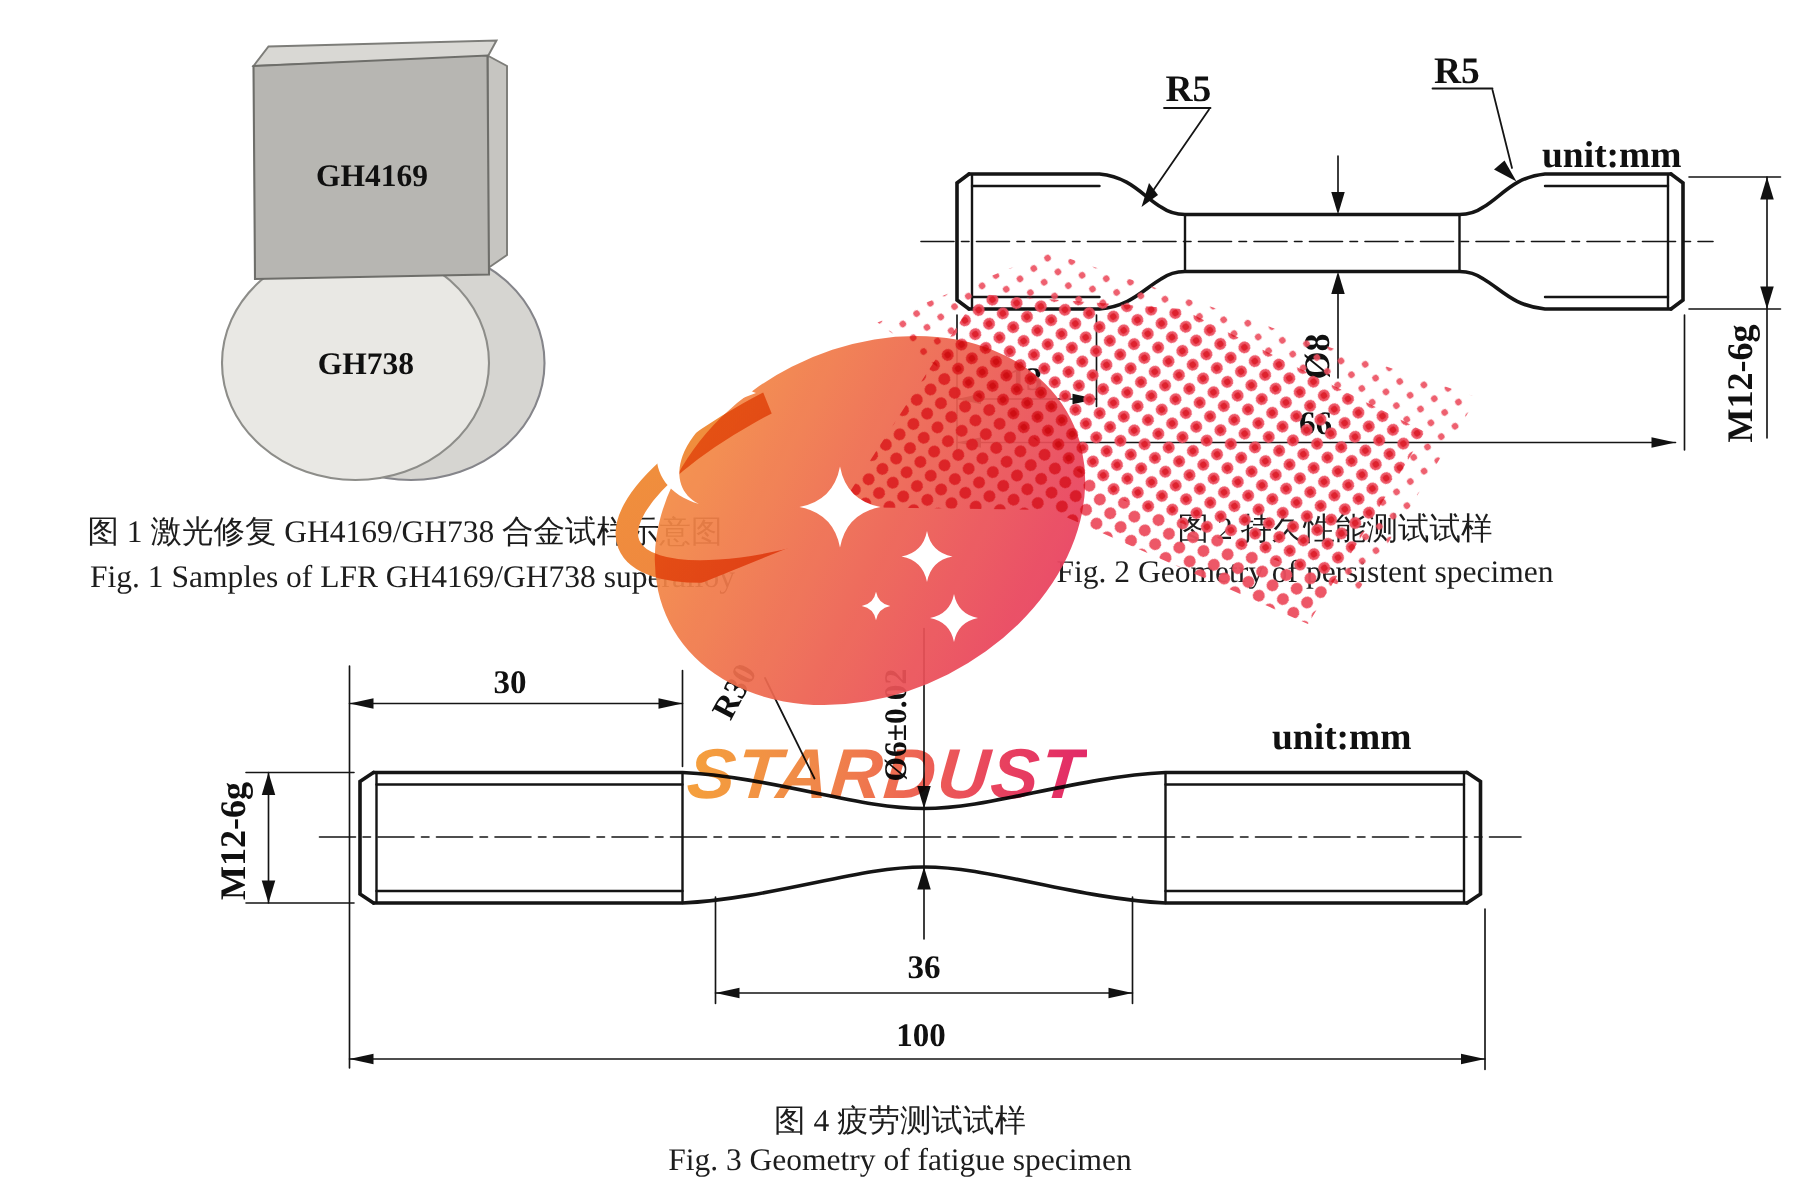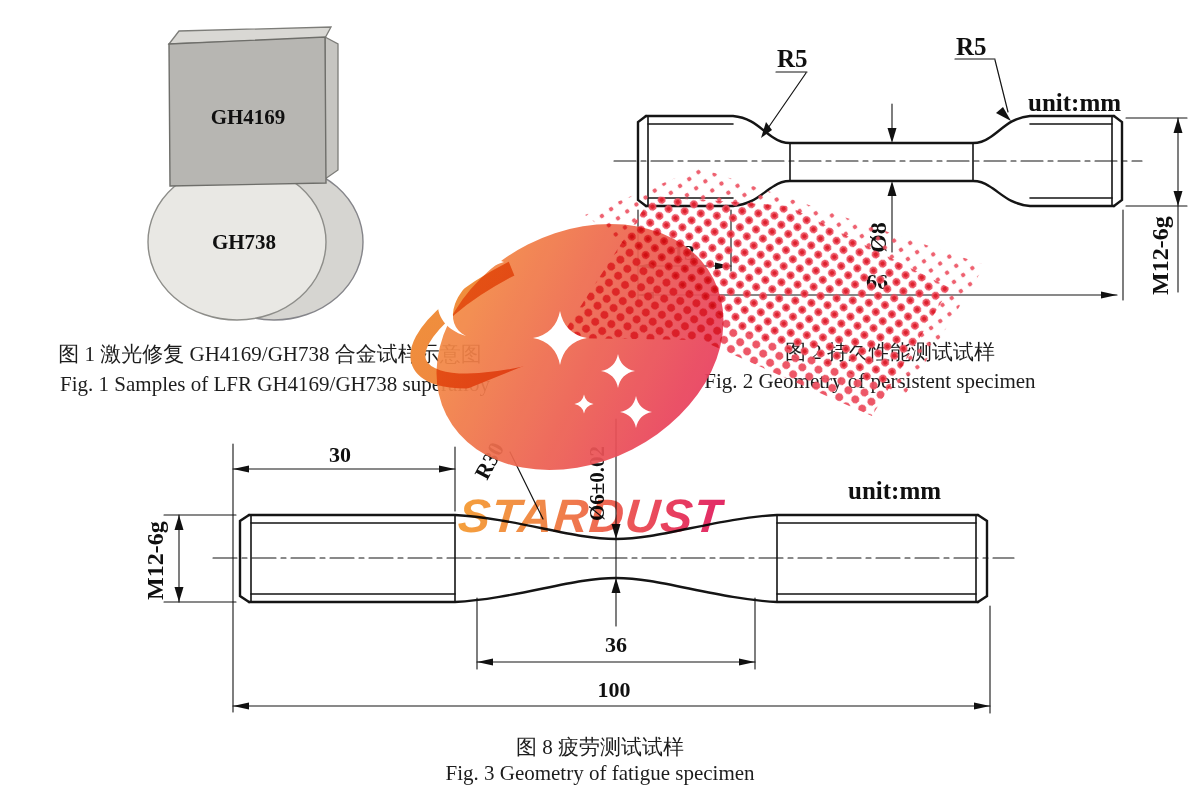--- a/index.html
+++ b/index.html
@@ -120,21 +120,21 @@
   <text transform="translate(604,521) rotate(-90)" font-size="21">Ø6±0.02</text>
   <text x="848" y="499" font-size="25">unit:mm</text>
   <text x="616" y="652" font-size="22" text-anchor="middle">36</text>
   <text x="614" y="697" font-size="22" text-anchor="middle">100</text>
 </svg>
 
 <div class="caption" style="left:10px;top:340px;width:520px;">图 1  激光修复 GH4169/GH738 合金试样示意图</div>
 <div class="caption" style="left:10px;top:372px;width:530px;">Fig. 1  Samples of LFR GH4169/GH738 superalloy</div>
 <div class="caption" style="left:660px;top:338px;width:460px;">图 2  持久性能测试试样</div>
 <div class="caption" style="left:640px;top:369px;width:460px;">Fig. 2  Geometry of persistent specimen</div>
-<div class="caption" style="left:350px;top:733px;width:500px;">图 8  疲劳测试试样</div>
+<div class="caption" style="left:350px;top:733px;width:500px;">图 4  疲劳测试试样</div>
 <div class="caption" style="left:350px;top:761px;width:500px;">Fig. 3  Geometry of fatigue specimen</div>
 
 <svg class="abs wm" style="left:390px;top:160px;" width="600" height="400" viewBox="390 160 600 400">
   <defs>
     <linearGradient id="gradBlob" x1="0" y1="0" x2="1" y2="1">
       <stop offset="0" stop-color="#F59A40"></stop>
       <stop offset="0.45" stop-color="#EE6A4E"></stop>
       <stop offset="1" stop-color="#E73062"></stop>
     </linearGradient>
     <linearGradient id="gradRing" x1="0" y1="0" x2="1" y2="1">

